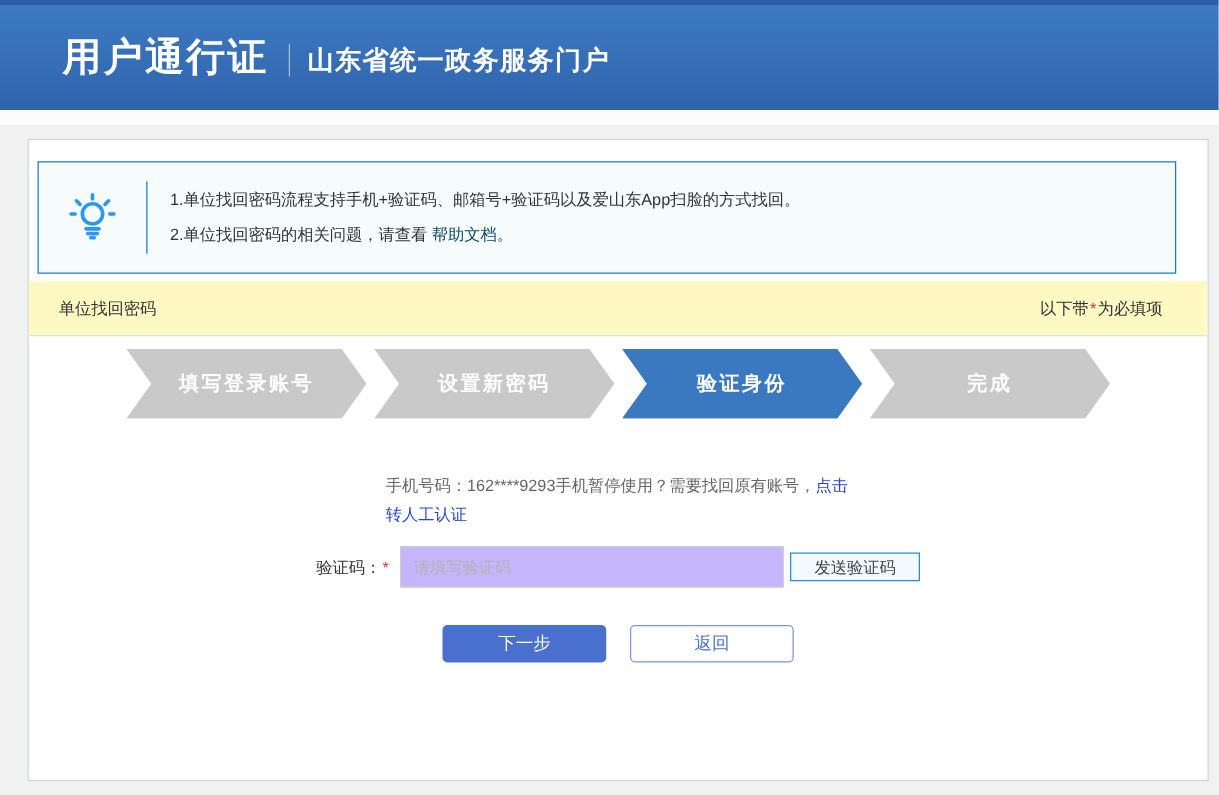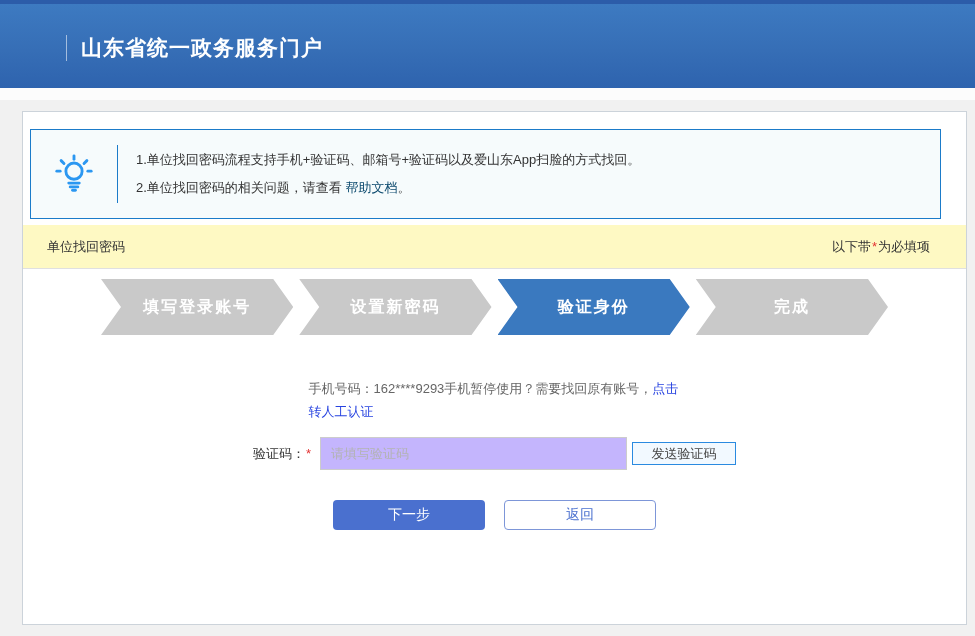--- a/index.html
+++ b/index.html
@@ -79,30 +79,31 @@
   .send-btn {
     margin-left: 5px; width: 104px; height: 23px;
     border: 1px solid #2a8ae0; background: #f2f9ff; color: #444;
     font-size: 13px; cursor: pointer;
     font-family: "Liberation Sans", "DejaVu Sans", sans-serif;
   }
 
   
   .actions { margin-top: 30px; display: flex; justify-content: center; gap: 19px; }
   .btn {
-    width: 152px; height: 30px; border-radius: 4px; font-size: 14px; cursor: pointer;
+    width: 131px; height: 30px; border-radius: 4px; font-size: 14px; cursor: pointer;
     font-family: "Liberation Sans", "DejaVu Sans", sans-serif;
   }
   .btn-next { background: #4a70cf; color: #fff; border: none; }
   .btn-back { background: #fff; color: #4a70cf; border: 1px solid #7d96d8; }
 </style>
 </head>
 <body>
 
 <div class="header">
+  <span class="header-title">用户通行证</span>
   <span class="header-sep"></span>
   <span class="header-subtitle">山东省统一政务服务门户</span>
 </div>
 <div class="header-band"></div>
 
 <div class="card">
 
   <div class="notice">
     <span class="notice-icon-wrap">
       <svg viewBox="0 0 44 44" width="42" height="42" fill="none" stroke="#2b97f1" stroke-width="3" stroke-linecap="round">

